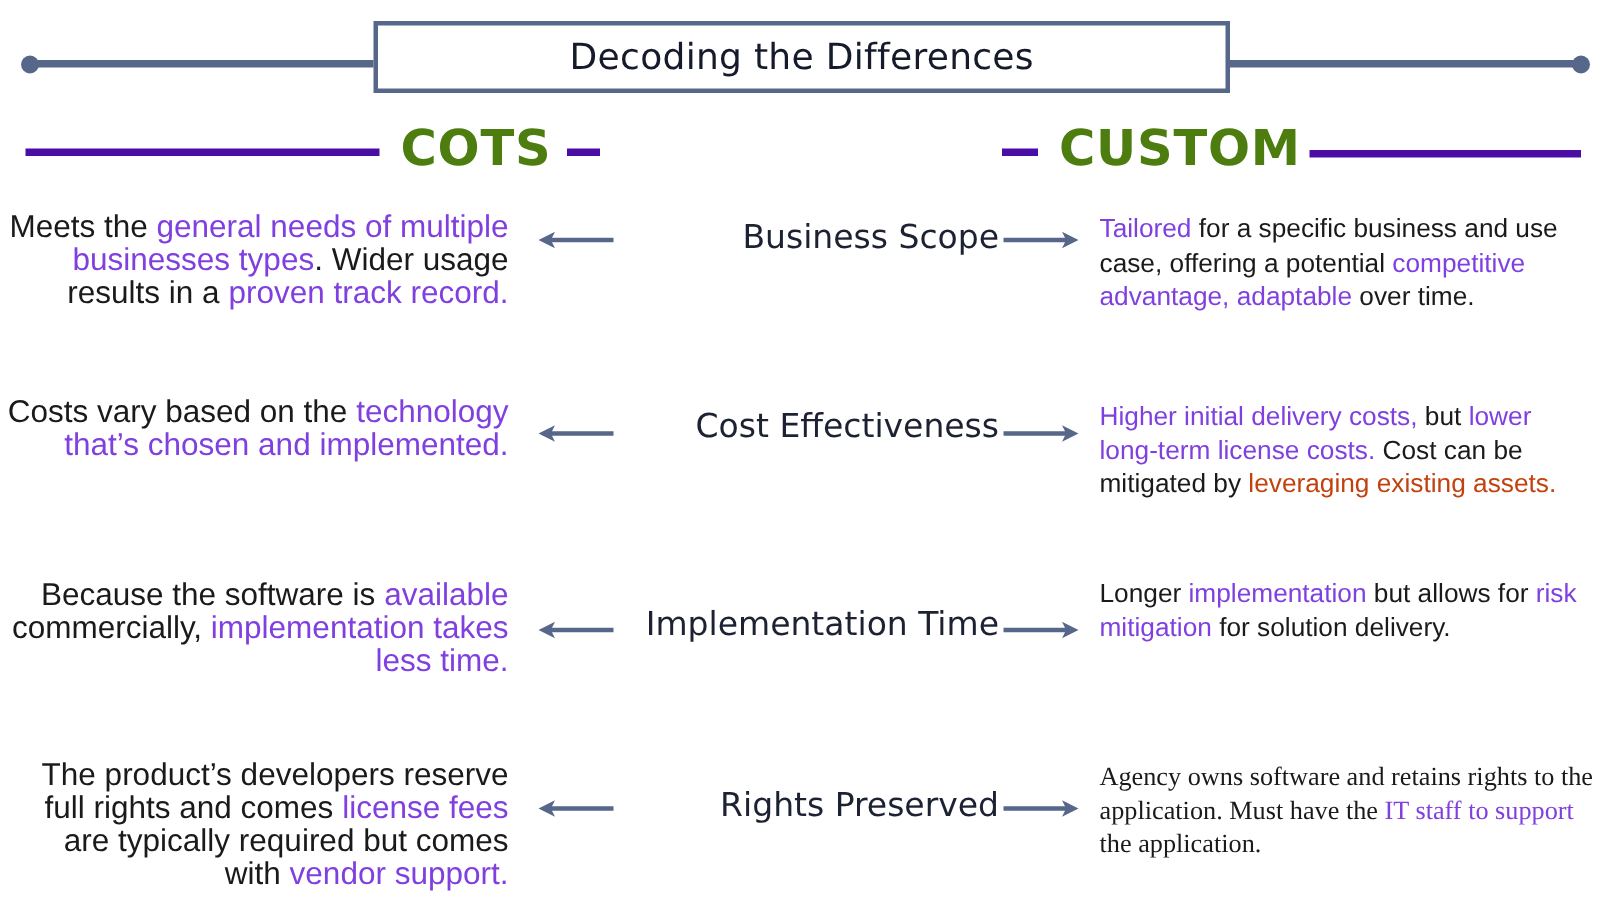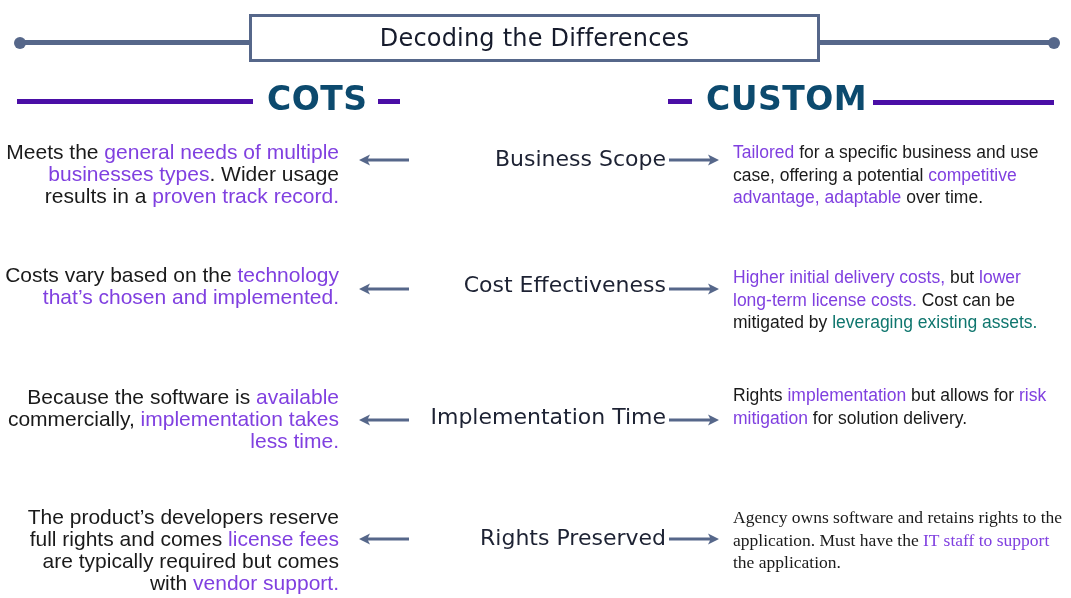--- a/index.html
+++ b/index.html
@@ -11,21 +11,21 @@
   .dot { position:absolute; width:12px; height:12px; border-radius:50%; background:#56678a; top:36.5px; }
   .title-box {
     position:absolute; left:249px; top:14px; width:571px; height:48px;
     border:3px solid #56678a; box-sizing:border-box; background:#fff;
     display:flex; align-items:center; justify-content:center;
   }
   .title-text { font-family:"DejaVu Sans", sans-serif; font-size:24px; color:#161b2c; letter-spacing:0.2px; }
   .purple-line { position:absolute; height:5px; background:#4a0ea6; }
   .heading {
     position:absolute; font-family:"DejaVu Sans", sans-serif; font-weight:bold; font-size:33px;
-    color:#0c4a6e; letter-spacing:0.5px; line-height:1;
+    color:#4d7c0f; letter-spacing:0.5px; line-height:1;
   }
   .left-text {
     position:absolute; left:0; width:339px; text-align:right;
     font-size:21px; line-height:22px; color:#1a1a1a;
   }
   .right-text {
     position:absolute; left:733px; width:330px; text-align:left;
     font-size:17.5px; line-height:22.5px; color:#1a1a1a;
   }
   .hl { color:#8040e0; }
@@ -65,30 +65,30 @@
     </svg>
     <div class="right-text" style="top: 141px;"><span class="hl" style="color: rgb(128, 64, 224);">Tailored</span><span> for a specific business and use case, offering a potential </span><span class="hl" style="color: rgb(128, 64, 224);">competitive advantage, adaptable</span><span> over time.</span></div>
     <div class="left-text" style="top: 264px;"><span>Costs vary based on the </span><span class="hl" style="color: rgb(128, 64, 224);">technology that’s chosen and implemented.</span></div>
     <div class="center-label" style="top: 272px;">Cost Effectiveness</div>
     <svg class="arrow" viewBox="0 0 52 12" style="left: 359px; top: 283px;">
       <path d="M0 6 L11 0.5 L9 4.5 L50 4.5 L50 7.5 L9 7.5 L11 11.5 Z" fill="#56678a"></path>
     </svg>
     <svg class="arrow" viewBox="0 0 52 12" style="left: 667px; top: 283px;">
       <path d="M52 6 L41 0.5 L43 4.5 L2 4.5 L2 7.5 L43 7.5 L41 11.5 Z" fill="#56678a"></path>
     </svg>
-    <div class="right-text" style="top: 266px;"><span class="hl" style="color: rgb(128, 64, 224);">Higher initial delivery costs,</span><span> but </span><span class="hl" style="color: rgb(128, 64, 224);">lower long-term license costs.</span><span> Cost can be mitigated by </span><span class="hl" style="color: #0f766e;">leveraging existing assets.</span></div>
+    <div class="right-text" style="top: 266px;"><span class="hl" style="color: rgb(128, 64, 224);">Higher initial delivery costs,</span><span> but </span><span class="hl" style="color: rgb(128, 64, 224);">lower long-term license costs.</span><span> Cost can be mitigated by </span><span class="hl" style="color: #c2410c;">leveraging existing assets.</span></div>
     <div class="left-text" style="top: 386px;"><span>Because the software is </span><span class="hl" style="color: rgb(128, 64, 224);">available</span><span> commercially, </span><span class="hl" style="color: rgb(128, 64, 224);">implementation takes less time.</span></div>
     <div class="center-label" style="top: 404px;">Implementation Time</div>
     <svg class="arrow" viewBox="0 0 52 12" style="left: 359px; top: 414px;">
       <path d="M0 6 L11 0.5 L9 4.5 L50 4.5 L50 7.5 L9 7.5 L11 11.5 Z" fill="#56678a"></path>
     </svg>
     <svg class="arrow" viewBox="0 0 52 12" style="left: 667px; top: 414px;">
       <path d="M52 6 L41 0.5 L43 4.5 L2 4.5 L2 7.5 L43 7.5 L41 11.5 Z" fill="#56678a"></path>
     </svg>
-    <div class="right-text" style="top: 384px;"><span>Rights </span><span class="hl" style="color: rgb(128, 64, 224);">implementation</span><span> but allows for </span><span class="hl" style="color: rgb(128, 64, 224);">risk mitigation</span><span> for solution delivery.</span></div>
+    <div class="right-text" style="top: 384px;"><span>Longer </span><span class="hl" style="color: rgb(128, 64, 224);">implementation</span><span> but allows for </span><span class="hl" style="color: rgb(128, 64, 224);">risk mitigation</span><span> for solution delivery.</span></div>
     <div class="left-text" style="top: 506px;"><span>The product’s developers reserve full rights and comes </span><span class="hl" style="color: rgb(128, 64, 224);">license fees</span><span> are typically required but comes with </span><span class="hl" style="color: rgb(128, 64, 224);">vendor support.</span></div>
     <div class="center-label" style="top: 525px;">Rights Preserved</div>
     <svg class="arrow" viewBox="0 0 52 12" style="left: 359px; top: 533px;">
       <path d="M0 6 L11 0.5 L9 4.5 L50 4.5 L50 7.5 L9 7.5 L11 11.5 Z" fill="#56678a"></path>
     </svg>
     <svg class="arrow" viewBox="0 0 52 12" style="left: 667px; top: 533px;">
       <path d="M52 6 L41 0.5 L43 4.5 L2 4.5 L2 7.5 L43 7.5 L41 11.5 Z" fill="#56678a"></path>
     </svg>
     <div class="right-text" style="top: 506px; font-family: Liberation Serif, serif;"><span>Agency owns software and retains rights to the application.  Must have the </span><span class="hl" style="color: rgb(128, 64, 224);">IT staff to support</span><span> the application.</span></div>
   </div>

